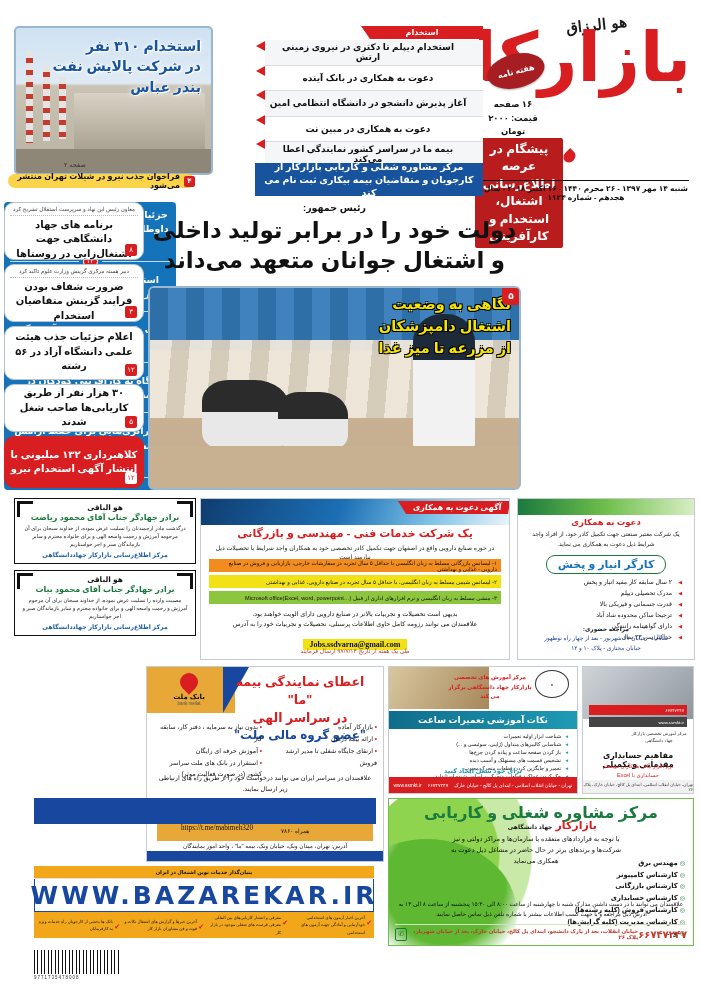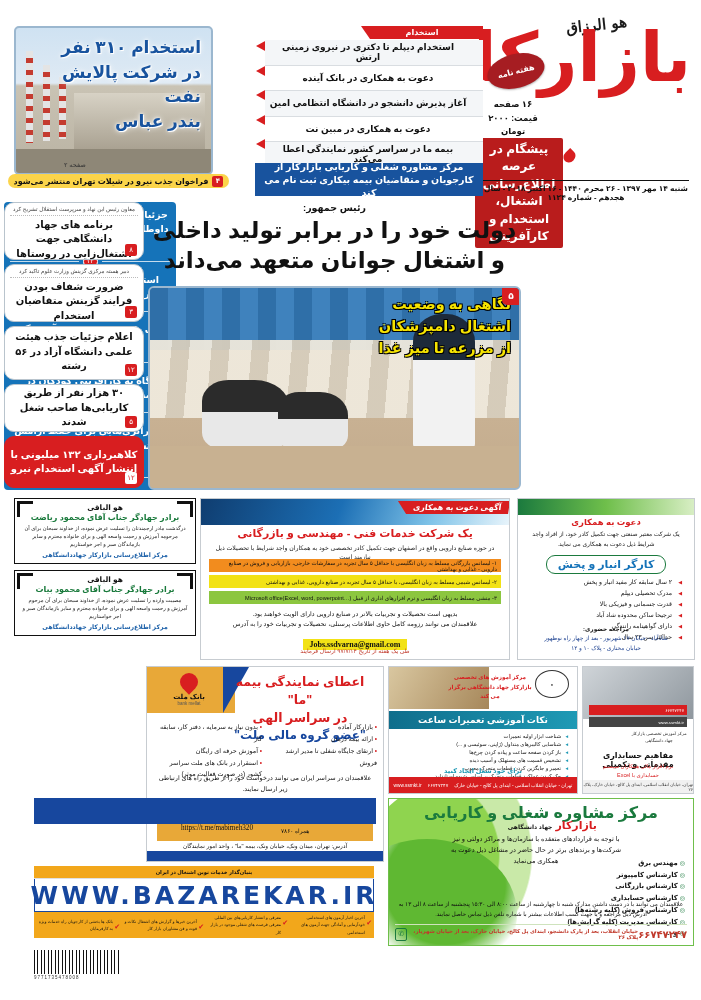--- a/index.html
+++ b/index.html
@@ -58,24 +58,24 @@
       background:linear-gradient(#cfe2f2 0%,#dfeaf4 38%,#c9c3b4 40%,#b9b2a2 100%);}
   .toplead-photo .stack{position:absolute;left:10px;bottom:30px;width:7px;height:92px;
       background:repeating-linear-gradient(#e4e4e4 0 7px,#c43b30 7px 12px);}
   .toplead-photo .stack2{left:27px;bottom:32px;height:76px;}
   .toplead-photo .stack3{left:43px;bottom:34px;height:62px;}
   .toplead-photo .plant{position:absolute;left:58px;bottom:22px;right:6px;height:58px;
       background:linear-gradient(#d8d3c6,#a79f8f);opacity:.95;}
   .toplead-photo .ground{position:absolute;left:0;right:0;bottom:0;height:24px;
       background:#8e8777;}
   .toplead-title{position:absolute;right:10px;top:8px;width:150px;text-align:right;
-      font-size:17px;font-weight:bold;color:#18539e;line-height:1.45;
+      font-size:14px;font-weight:bold;color:#18539e;line-height:1.45;
       text-shadow:0 0 3px #fff,0 0 6px #fff,1px 1px 0 #fff;}
   .toplead-pg{position:absolute;left:48px;bottom:4px;font-size:6.5px;color:#333;}
-  .toplead-strip{position:absolute;left:0;top:148px;width:221px;height:14px;
+  .toplead-strip{position:absolute;left:0;top:148px;width:187px;height:14px;
       background:#fbd44a;border-radius:7px;display:flex;align-items:center;
       justify-content:center;font-size:8px;font-weight:bold;color:#111;gap:4px;}
   .pgdot{width:11px;height:11px;background:#d81e20;color:#fff;border-radius:2px;
       font-size:7px;display:inline-flex;align-items:center;justify-content:center;
       flex:none;}
 
   
   .band2{position:absolute;left:0;top:198px;width:701px;height:296px;}
 
   

